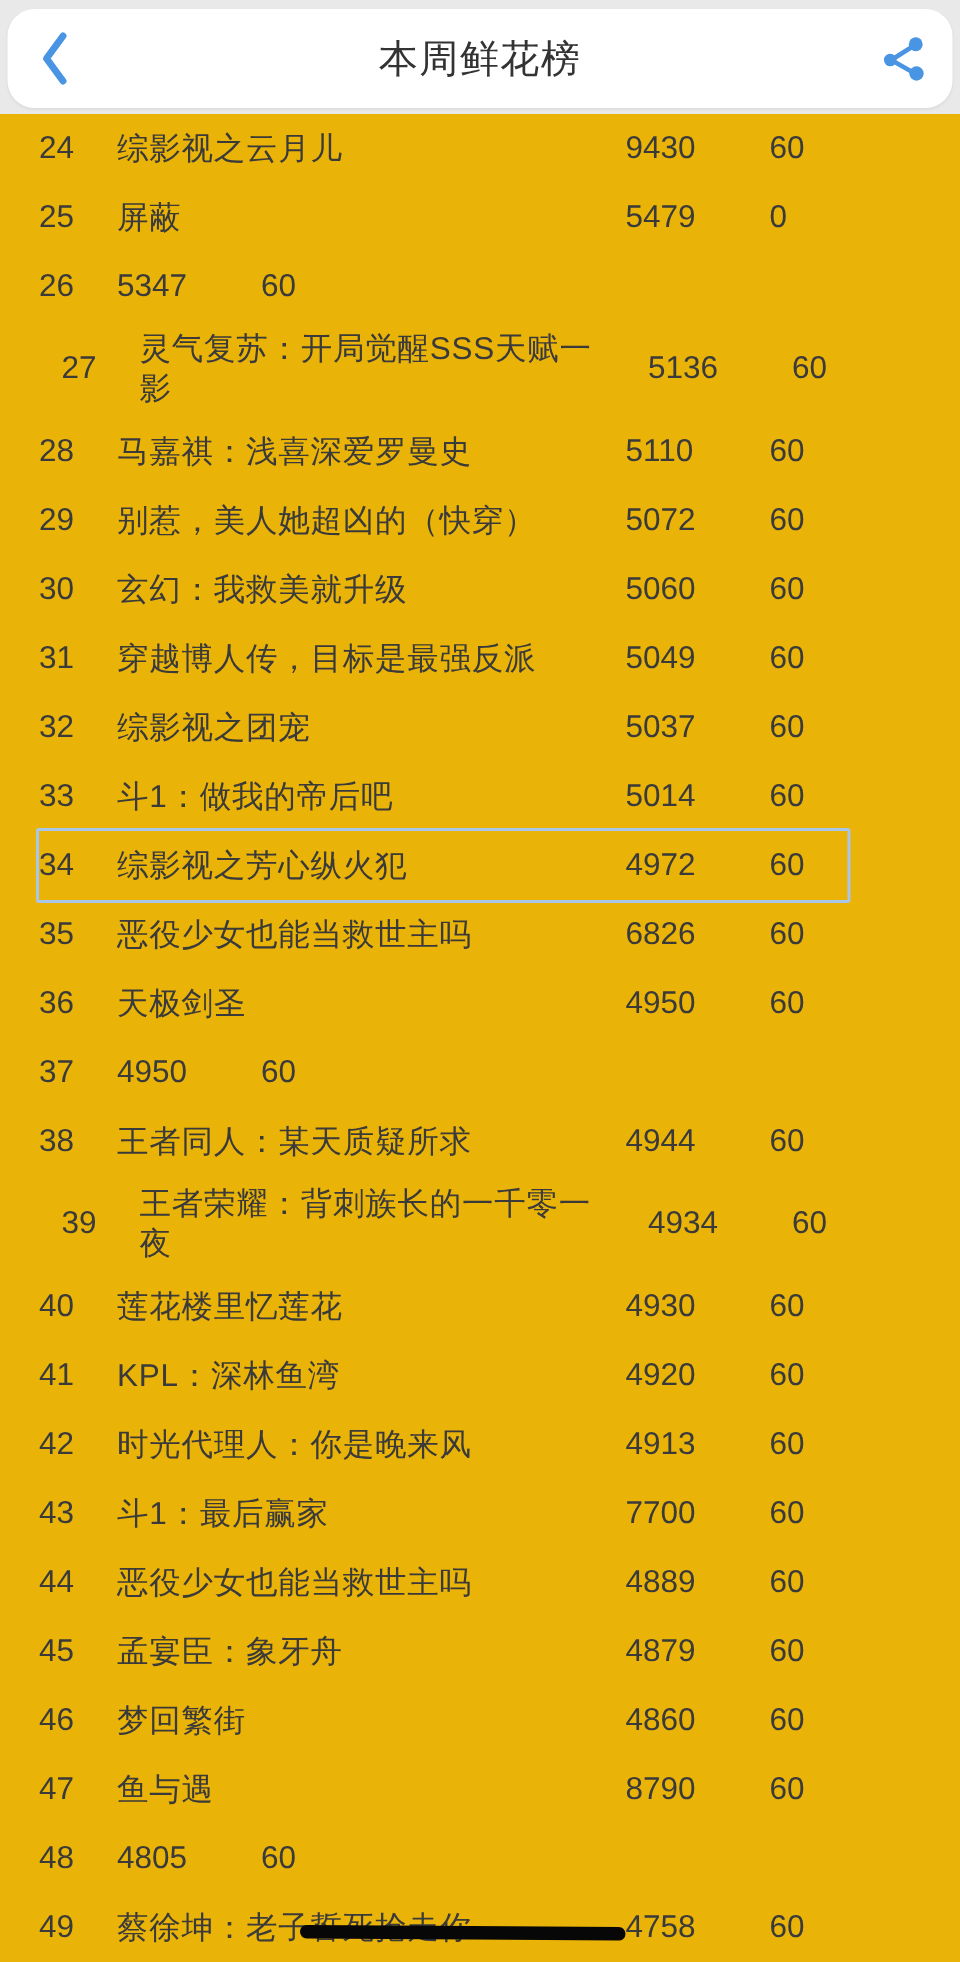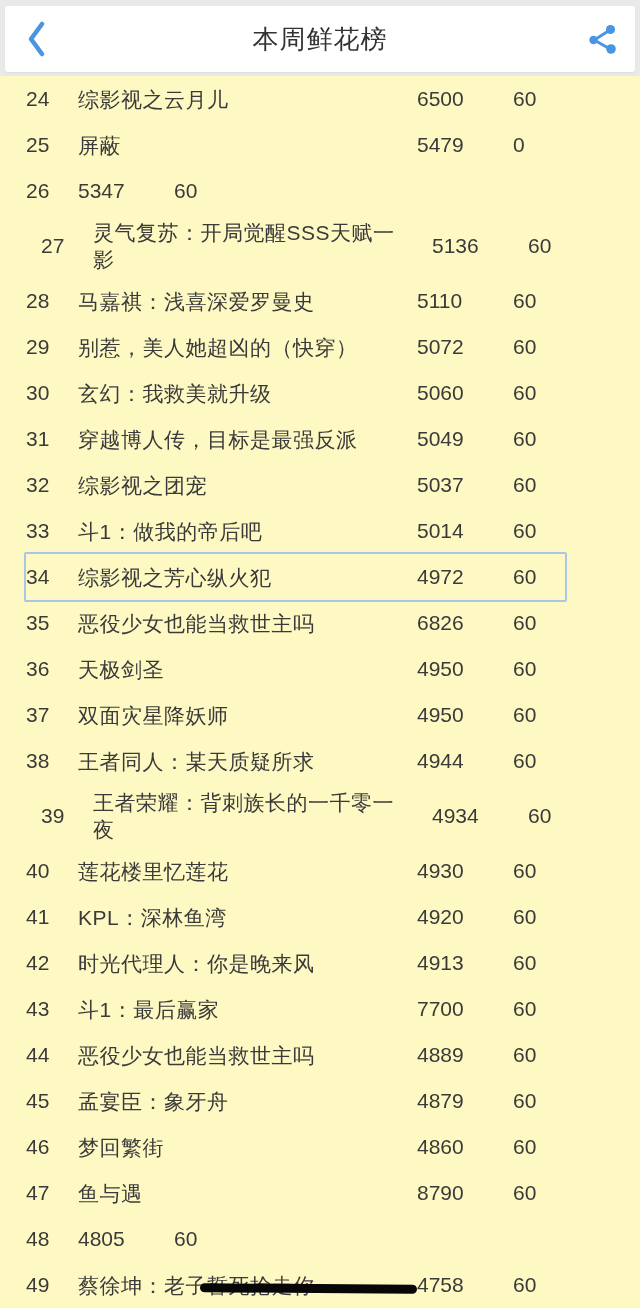--- a/index.html
+++ b/index.html
@@ -9,38 +9,38 @@
     font-family:"Liberation Sans","DejaVu Sans",sans-serif;
     color:#3a3a3a;
     -webkit-font-smoothing:antialiased;
   }
   
   .header-card{
     position:relative;
     margin:6px 5px 4px 5px;
     height:66px;
     background:#ffffff;
-    border-radius:3px;
+    border-radius:18px;
     display:flex;align-items:center;justify-content:center;
     box-shadow:0 1px 2px rgba(0,0,0,0.05);
   }
   .page-title{
     font-size:26px;line-height:1;font-weight:400;color:#333333;
     letter-spacing:1px;margin:0;
   }
   .icon-btn{
     position:absolute;top:0;bottom:0;width:64px;
     display:flex;align-items:center;justify-content:center;
     background:none;border:none;padding:0;cursor:pointer;
   }
   .icon-btn.back{left:0;}
   .icon-btn.share{right:0;}
   
   .ranking-list{
-    background:#fef9c3;
+    background:#eab308;
     min-height:1232px;
   }
   .row{
     display:flex;align-items:center;
     min-height:46px;
     position:relative;
     font-size:21px;
   }
   .row.two{min-height:64px;padding-left:15px;}
   .cell-rank{
@@ -95,21 +95,21 @@
           <circle cx="24" cy="26" r="4.8" fill="#4a95e3"></circle>
         </svg>
       </span>
     </button>
   </header>
 
   <main class="ranking-list" id="ranking-list">
   <div class="row">
     <span class="cell-rank">24</span>
     <span class="cell-title">综影视之云月儿</span>
-    <span class="cell-flowers">6500</span>
+    <span class="cell-flowers">9430</span>
     <span class="cell-score">60</span>
   </div>
 
   <div class="row">
     <span class="cell-rank">25</span>
     <span class="cell-title">屏蔽</span>
     <span class="cell-flowers">5479</span>
     <span class="cell-score">0</span>
   </div>
 
@@ -185,21 +185,20 @@
 
   <div class="row">
     <span class="cell-rank">36</span>
     <span class="cell-title">天极剑圣</span>
     <span class="cell-flowers">4950</span>
     <span class="cell-score">60</span>
   </div>
 
   <div class="row">
     <span class="cell-rank">37</span>
-    <span class="cell-title">双面灾星降妖师</span>
     <span class="cell-flowers">4950</span>
     <span class="cell-score">60</span>
   </div>
 
   <div class="row">
     <span class="cell-rank">38</span>
     <span class="cell-title">王者同人：某天质疑所求</span>
     <span class="cell-flowers">4944</span>
     <span class="cell-score">60</span>
   </div>

